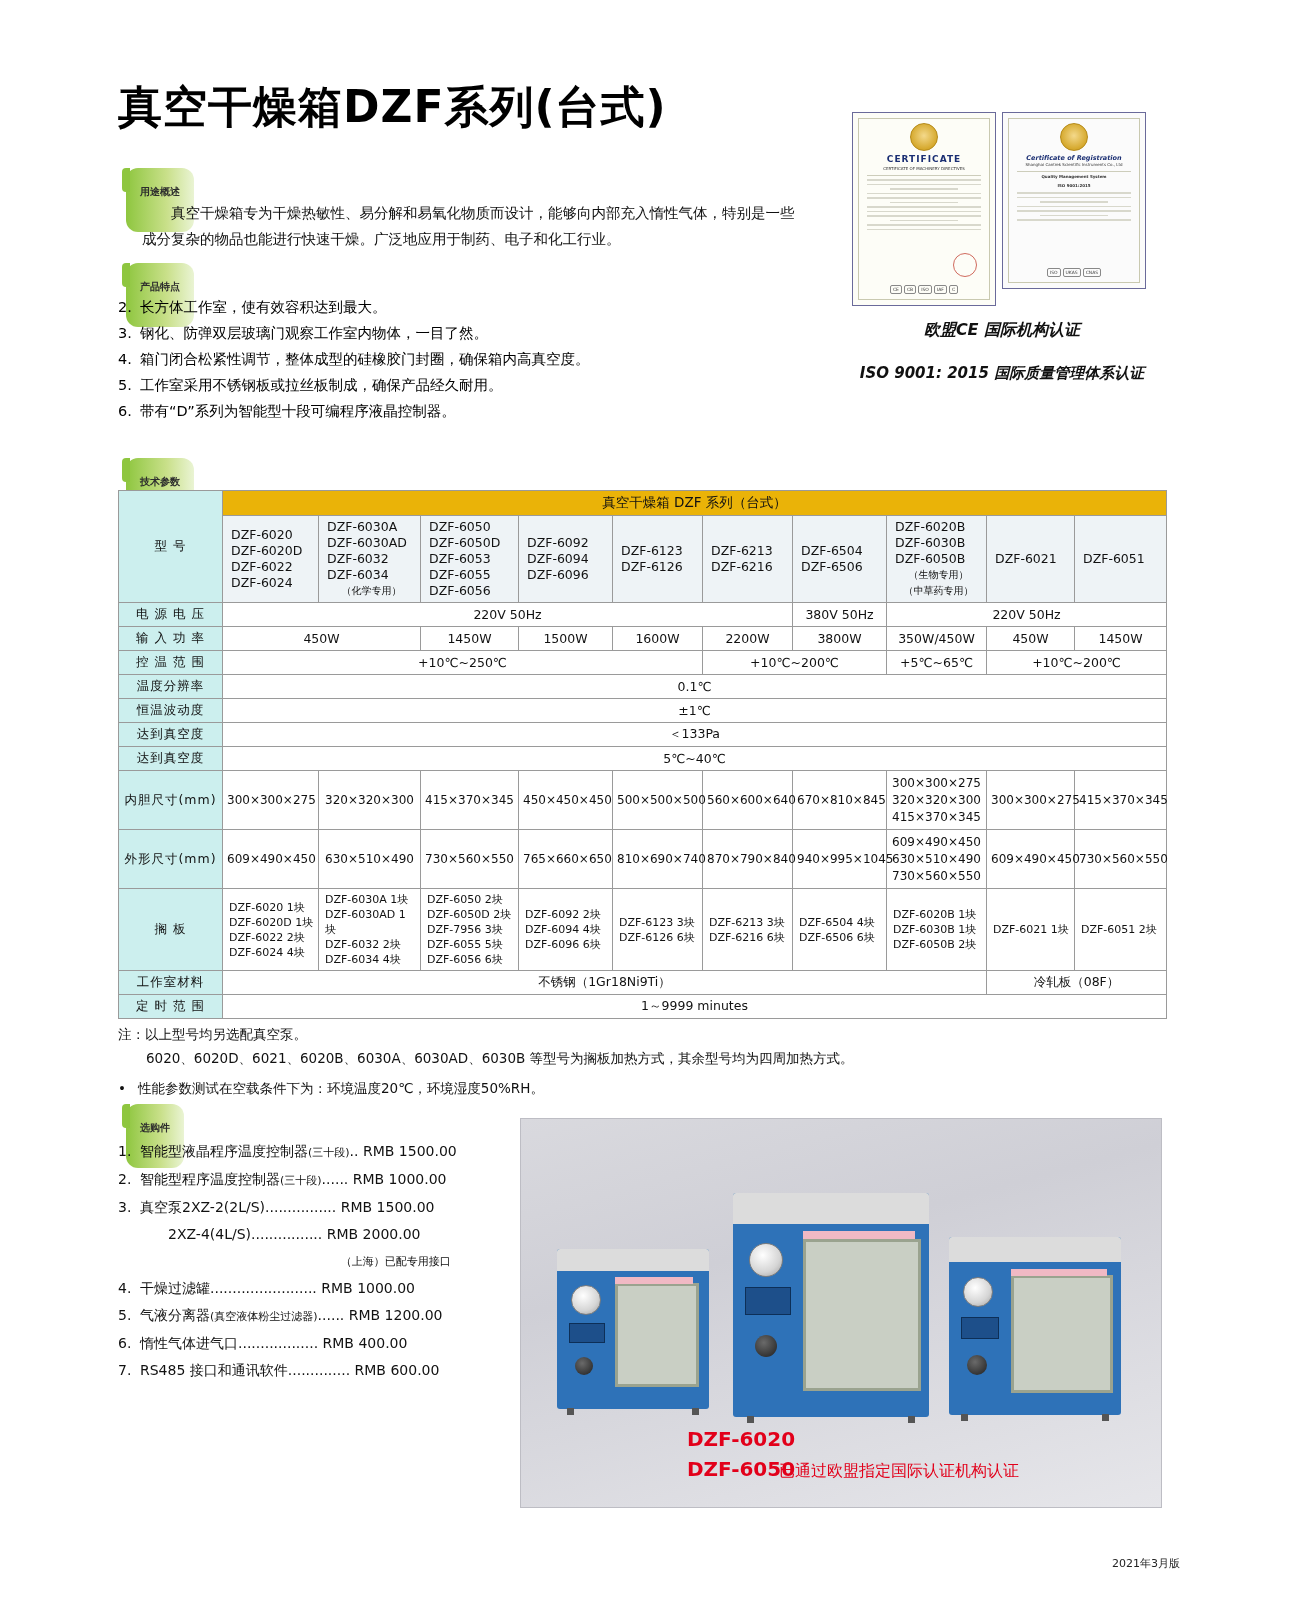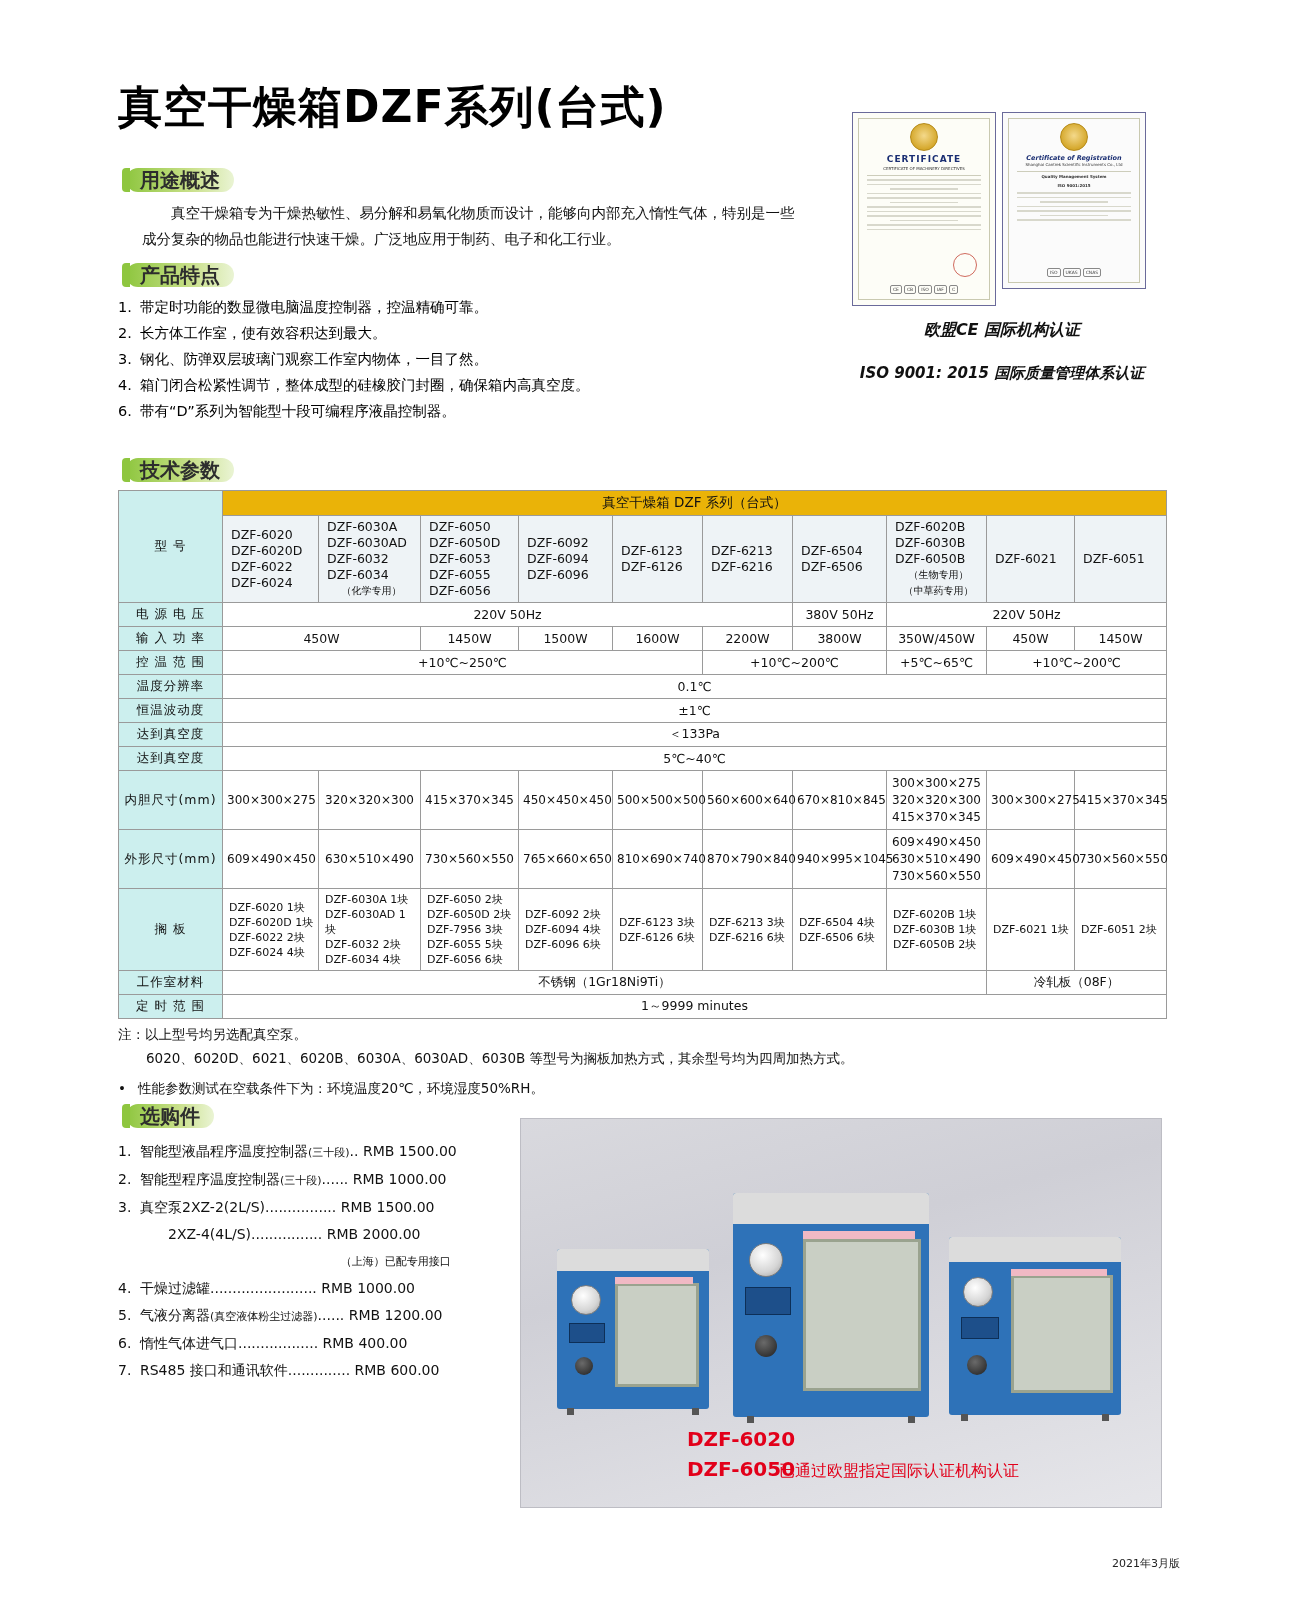--- a/index.html
+++ b/index.html
@@ -26,26 +26,26 @@
     left: 118px; top: 78px;
     font-size: 44px;
     font-weight: bold;
     letter-spacing: 1px;
     color: #000;
     white-space: nowrap;
   }
   
   .pill {
     position: absolute;
-    height: 24px;
-    padding: 0 14px;
+    height: 40px;
+    padding: 12px 14px;
     border-radius: 12px;
     background: linear-gradient(to right, #8ec63f 0%, #c9e08a 60%, #eaf4d4 100%);
     color: #2d2d2d;
-    font-size: 20px;
+    font-size: 10px;
     font-weight: bold;
     line-height: 24px;
     white-space: nowrap;
   }
   .pill::before {
     content: "";
     position: absolute;
     left: -4px; top: 0;
     width: 8px; height: 24px;
     background: #8ec63f;
@@ -378,24 +378,24 @@
     </div>
   </div>
   <div class="cert-caption" style="top: 320px;">欧盟CE 国际机构认证</div>
   <div class="cert-caption" style="top: 364px; font-size:15px;">ISO 9001: 2015 国际质量管理体系认证</div>
 
   <div class="pill" style="left:126px; top:168px;">用途概述</div>
   <div class="para" style="left:118px; top:200px; width:660px; text-indent:2em;margin-left:24px;">真空干燥箱专为干燥热敏性、易分解和易氧化物质而设计，能够向内部充入惰性气体，特别是一些成分复杂的物品也能进行快速干燥。广泛地应用于制药、电子和化工行业。</div>
 
   <div class="pill" style="left:126px; top:263px;">产品特点</div>
   <ul class="feature-list" style="top:294px;">
-    <li><span class="num">1.</span><span>带定时功能的数显微电脑温度控制器，控温精确可靠。</span></li>
     <li><span class="num">2.</span><span>长方体工作室，使有效容积达到最大。</span></li>
     <li><span class="num">3.</span><span>钢化、防弹双层玻璃门观察工作室内物体，一目了然。</span></li>
     <li><span class="num">4.</span><span>箱门闭合松紧性调节，整体成型的硅橡胶门封圈，确保箱内高真空度。</span></li>
+    <li><span class="num">5.</span><span>工作室采用不锈钢板或拉丝板制成，确保产品经久耐用。</span></li>
     <li><span class="num">6.</span><span>带有“D”系列为智能型十段可编程序液晶控制器。</span></li>
   </ul>
 
   <div class="pill" style="left:126px; top:458px;">技术参数</div>
 
   <table class="spec-table">
     <colgroup>
       <col style="width:104px">
       <col style="width:96px">
         <col style="width:102px">

